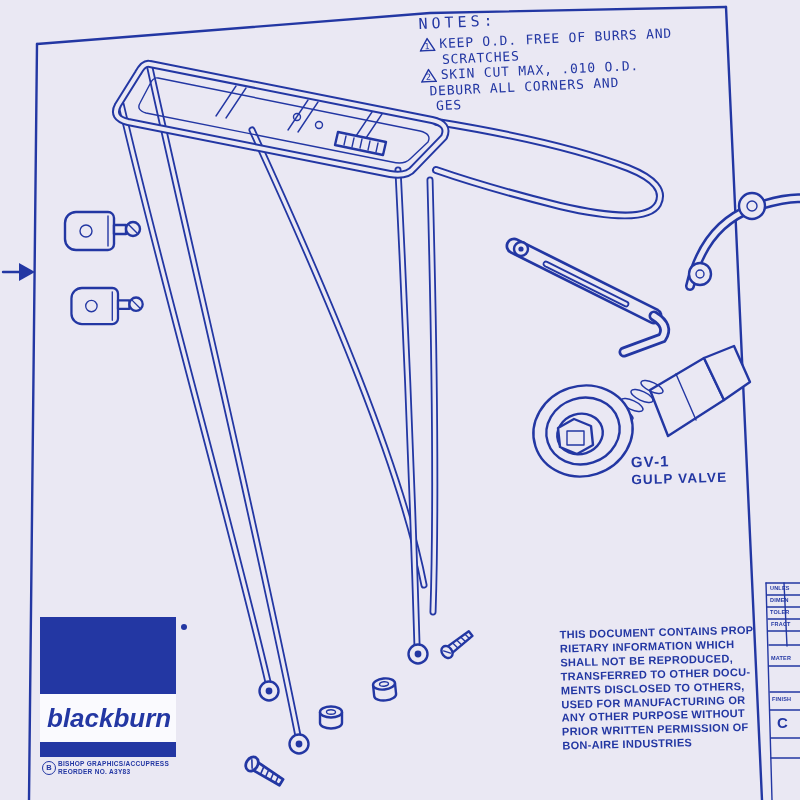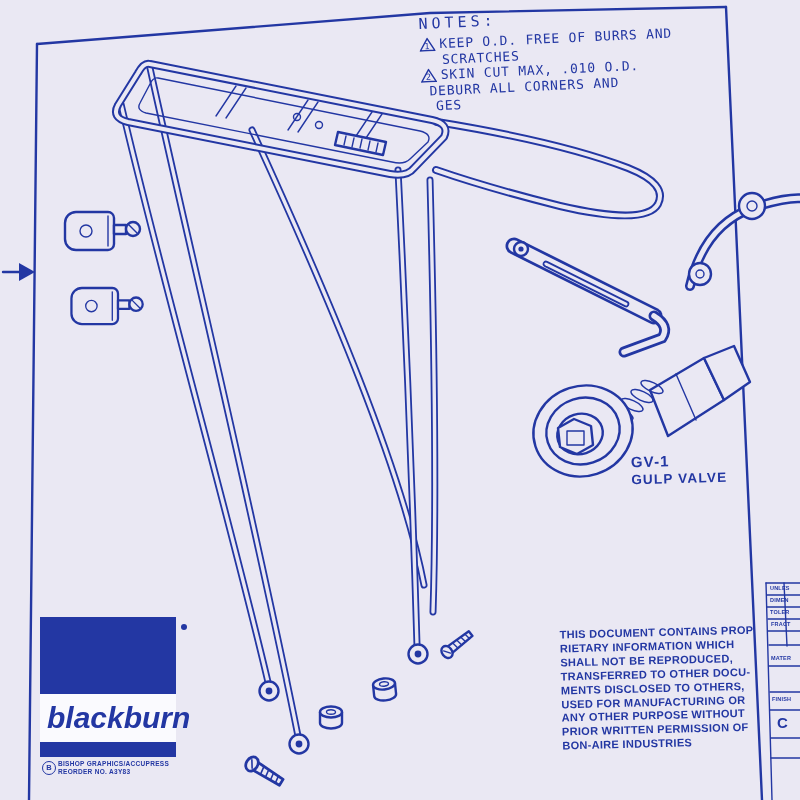--- a/index.html
+++ b/index.html
@@ -32,21 +32,21 @@
   .note-row svg.tri{margin-right:4px;margin-top:1px;flex:none;}
   .ind1{padding-left:22px;} .ind2{padding-left:8px;} .ind3{padding-left:14px;}
 
   .valve-label{position:absolute;left:631px;top:452px;transform:rotate(-1.5deg);}
   .valve-code{font-weight:bold;font-size:15px;letter-spacing:1.2px;}
   .valve-name{font-weight:bold;font-size:13.5px;letter-spacing:1.2px;margin-top:2px;}
 
   .logo-square{position:absolute;left:40px;top:617px;width:136px;height:140px;background:#2337a3;}
   .logo-strip{position:absolute;left:40px;top:694px;width:136px;height:48px;background:#fafafe;
               display:flex;align-items:center;padding-left:7px;box-sizing:border-box;}
-  .logo-text{font-weight:bold;font-style:italic;font-size:30px;letter-spacing:0px;color:#2337a3;}
+  .logo-text{font-weight:bold;font-style:italic;font-size:26px;letter-spacing:0px;color:#2337a3;}
   .ink-dot{position:absolute;left:181px;top:624px;width:6px;height:6px;border-radius:50%;background:#2337a3;}
 
   .proprietary{position:absolute;left:561px;top:626px;width:197px;transform:rotate(-1.4deg);
                font-weight:bold;font-size:11px;letter-spacing:0.3px;line-height:13.9px;white-space:nowrap;}
 
   .footer-micro{position:absolute;left:58px;top:760px;font-size:6.5px;line-height:7.5px;letter-spacing:0.3px;font-weight:bold;}
   .footer-logo{position:absolute;left:42px;top:761px;width:12px;height:12px;border:1.2px solid #2337a3;
                border-radius:50%;font-size:7.5px;line-height:12px;text-align:center;font-weight:bold;}
 
   .tb-frag{position:absolute;font-size:5.5px;letter-spacing:0.2px;font-weight:bold;white-space:nowrap;}

